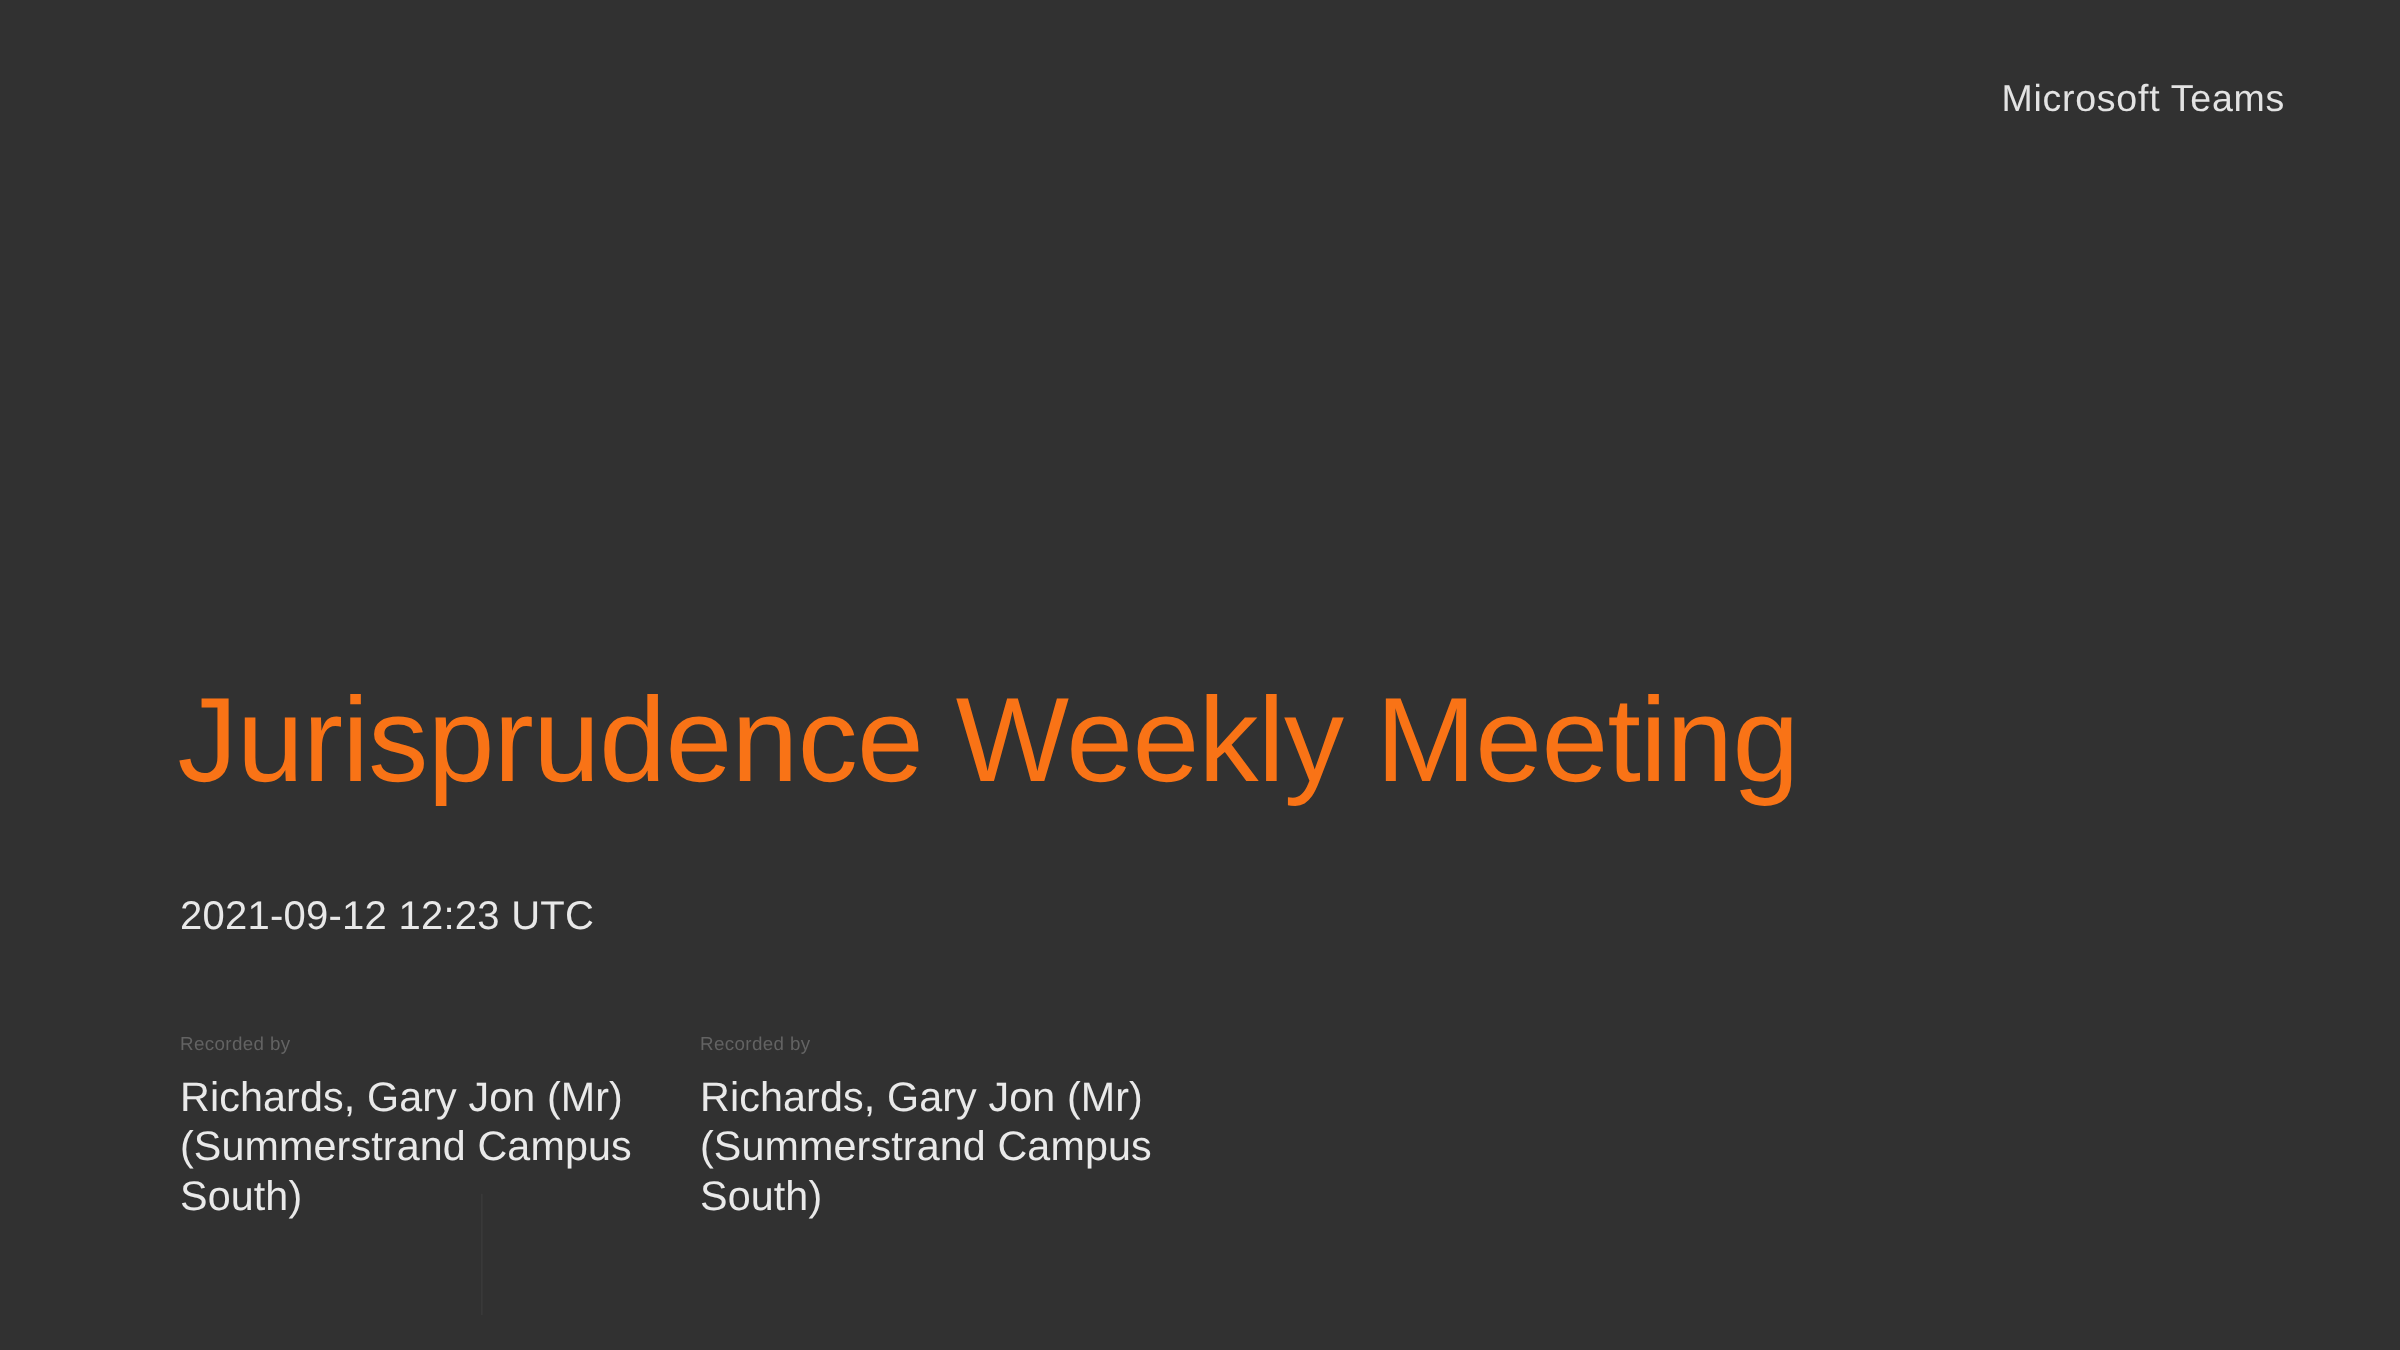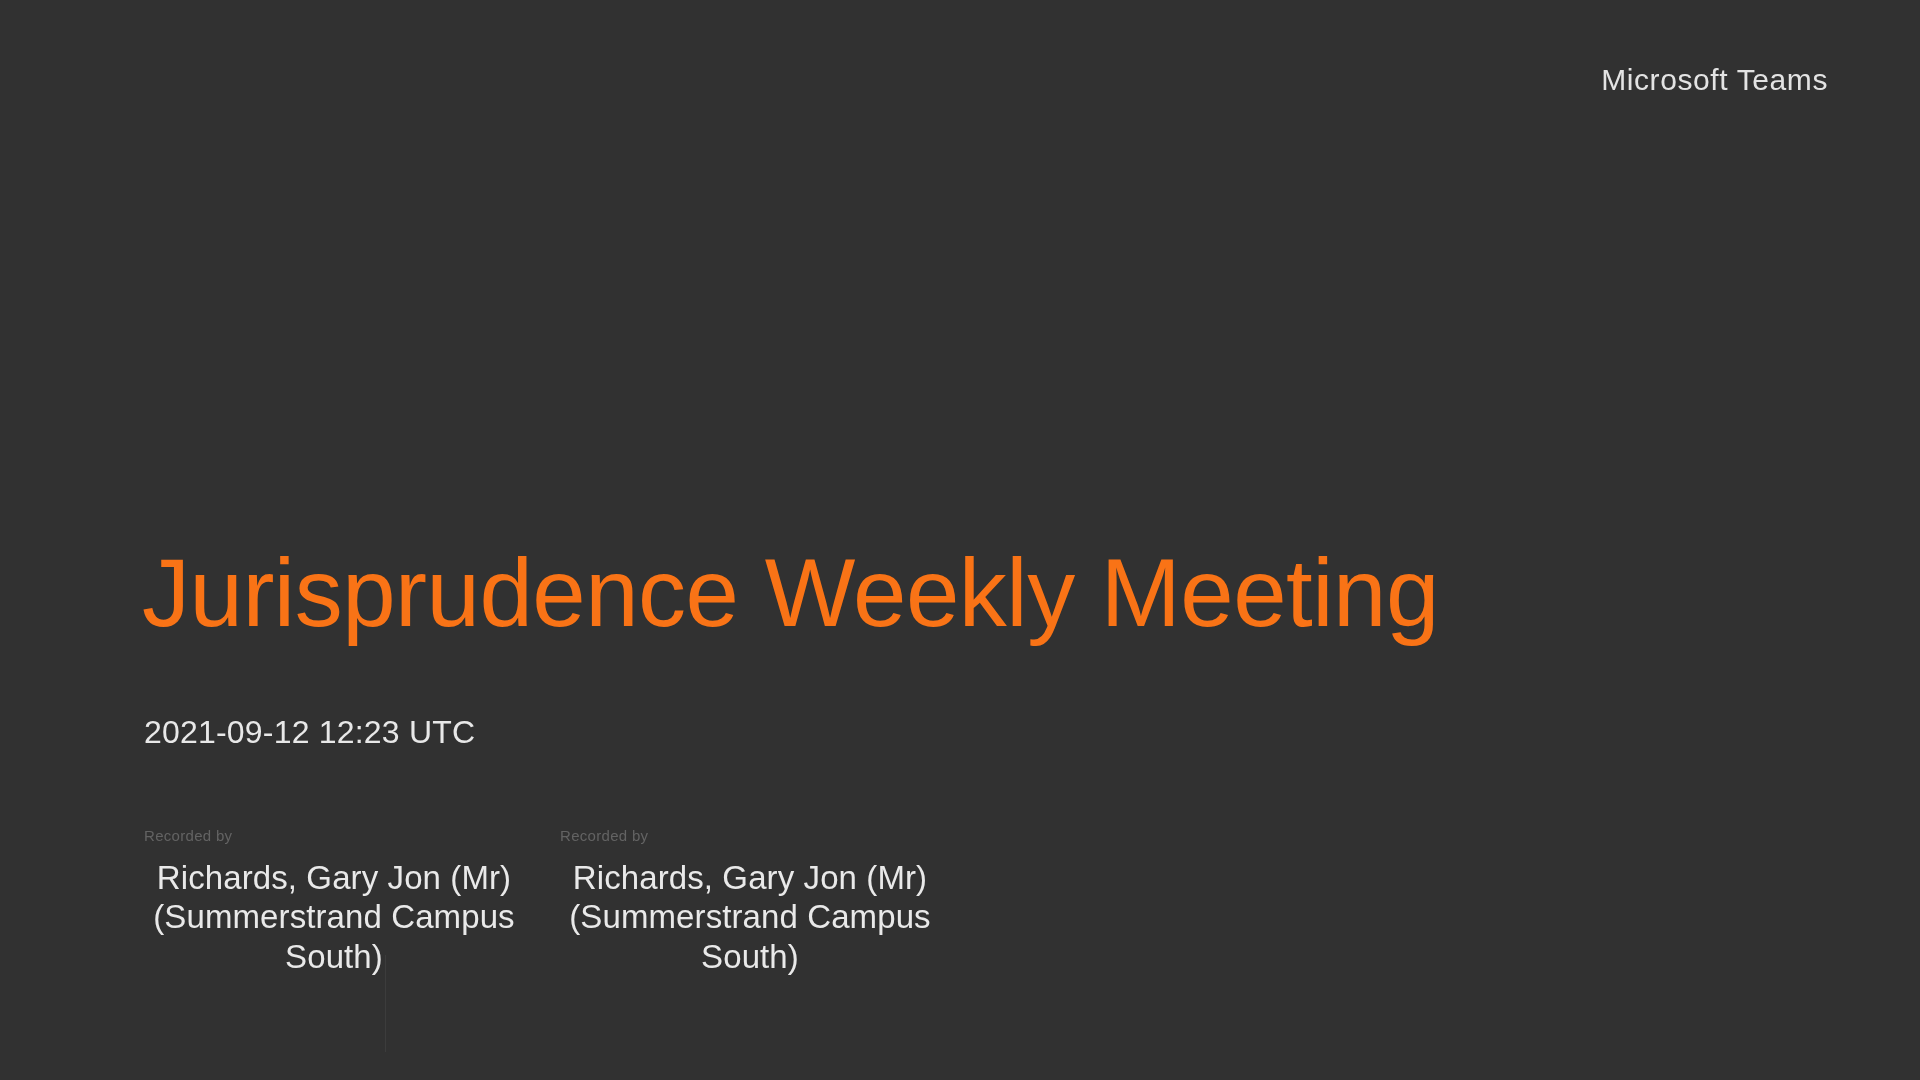--- a/index.html
+++ b/index.html
@@ -97,21 +97,20 @@
   }
 
   .credit-name {
     font-size: 33px;
     font-weight: 400;
     letter-spacing: 0.1px;
     color: #e9e9e9;
     line-height: 1.21;
     max-width: 380px;
     word-wrap: break-word;
-    text-align: center;
   }
 </style>
 </head>
 <body>
 
 <div class="slide">
 
   <div class="brand">Microsoft Teams</div>
 
   <h1 class="title">Jurisprudence Weekly Meeting</h1>

